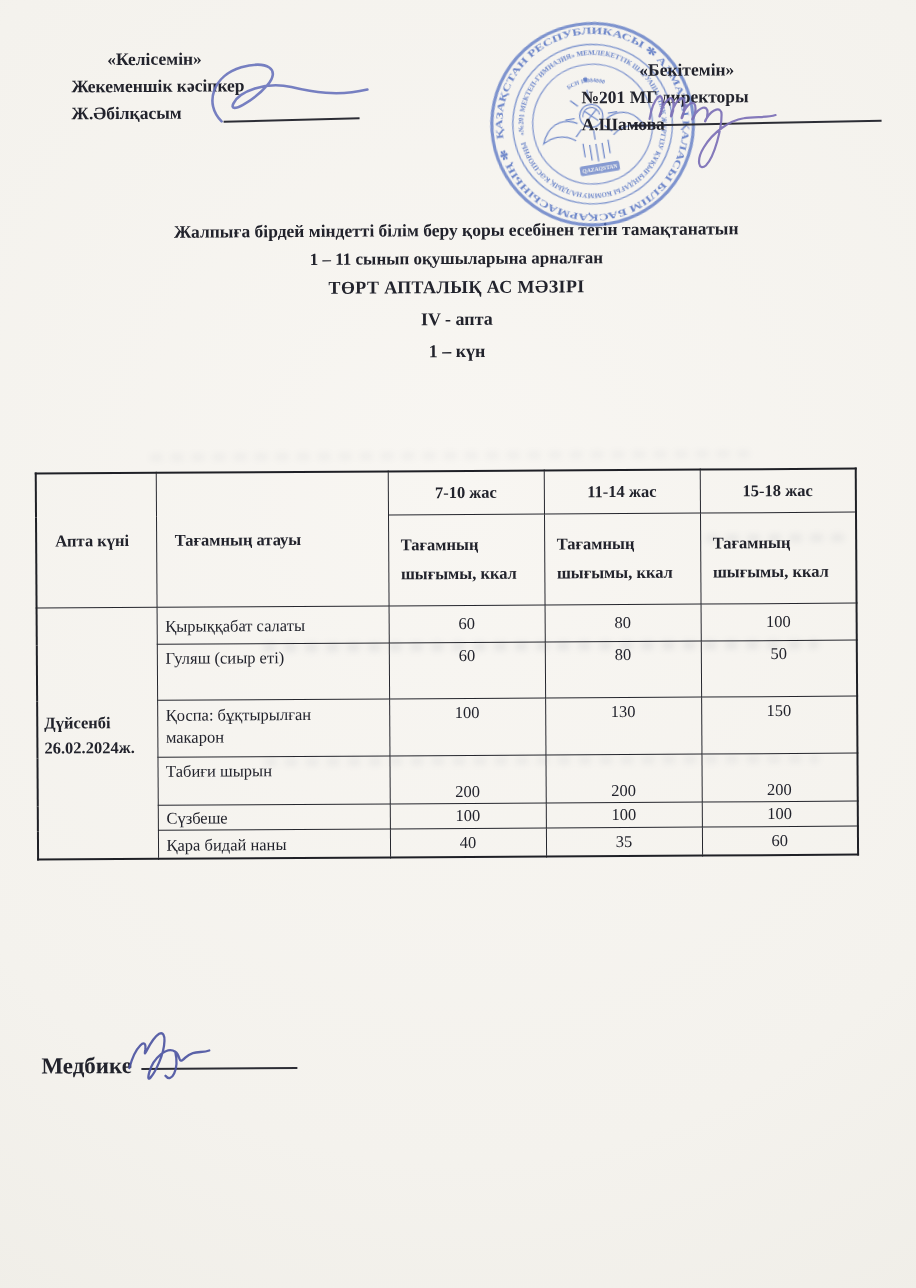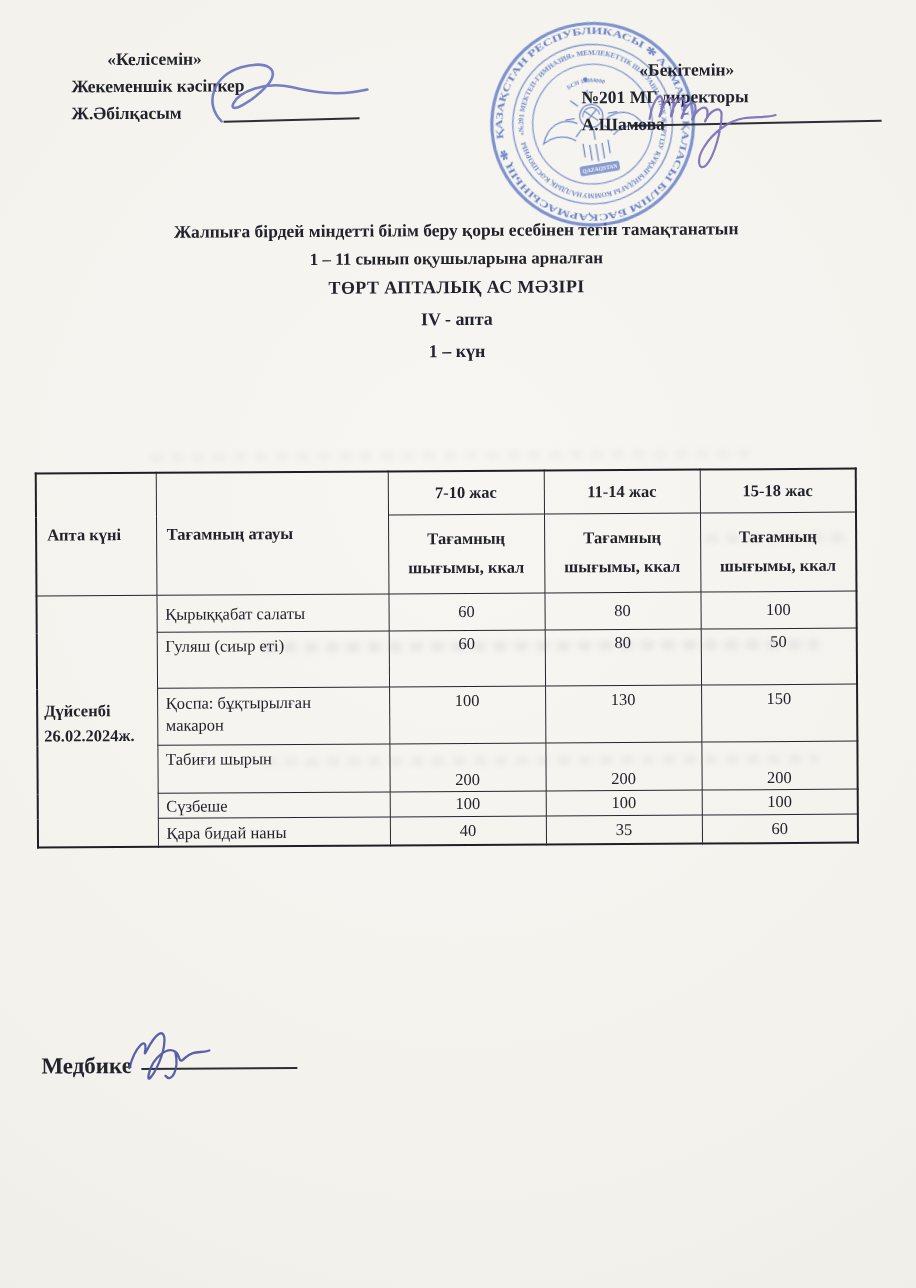--- a/index.html
+++ b/index.html
@@ -47,22 +47,22 @@
 
   
   table.menu{
     position:absolute;left:35px;top:470px;width:820px;z-index:1;
     border-collapse:collapse;table-layout:fixed;
     border:2.6px solid #1f2026;
   }
   table.menu td{border:1.6px solid #26272e;font-size:16.5px;overflow:hidden;}
   .hcell{font-weight:bold;}
   .hr1 td{height:40px;vertical-align:middle;text-align:center;margin-top:8px;}
-  .hr2 td{height:58px;vertical-align:middle;text-align:center;line-height:1.75;padding:10px 12px;font-size:16px;}
-  td.day-head,td.dish-head{text-align:left;padding-left:10px;vertical-align:middle;}
+  .hr2 td{height:58px;vertical-align:middle;text-align:left;line-height:1.75;padding:16px 12px;font-size:16px;}
+  td.day-head,td.dish-head{text-align:left;padding-left:18px;vertical-align:middle;}
   td.daycell{vertical-align:top;text-align:left;padding:4px 4px 0 6px;font-weight:bold;line-height:1.55;}
   td.dish{ text-align:left;padding:2px 64px 0 8px;line-height:1.35;}
   td.val{text-align:center;}
   tr.r1 td{height:34px;vertical-align:middle;}
   tr.r2 td{height:51px;vertical-align:top;padding-top:3px;}
   tr.r3 td{height:51px;vertical-align:top;padding-top:4px;}
   tr.r4 td{height:44px;}
   tr.r4 td.dish{vertical-align:top;padding-top:3px;}
   tr.r4 td.val{vertical-align:bottom;}
   tr.r5 td{height:19px;vertical-align:middle;}

